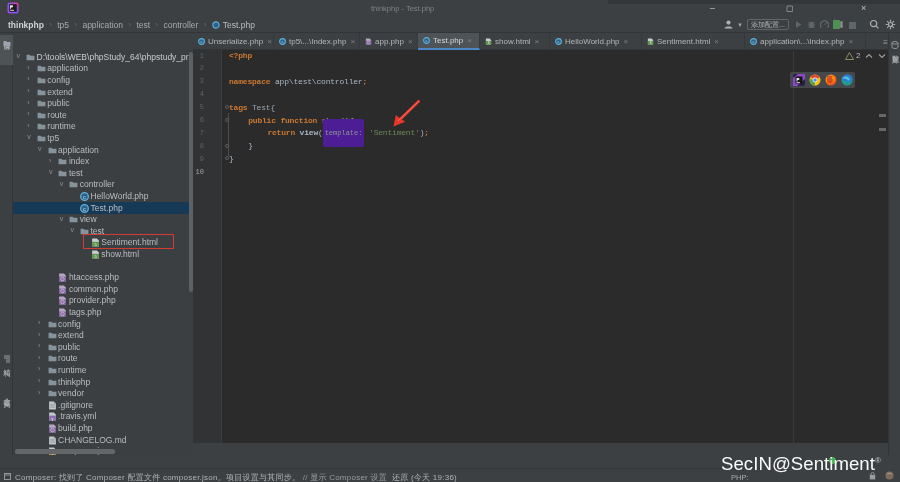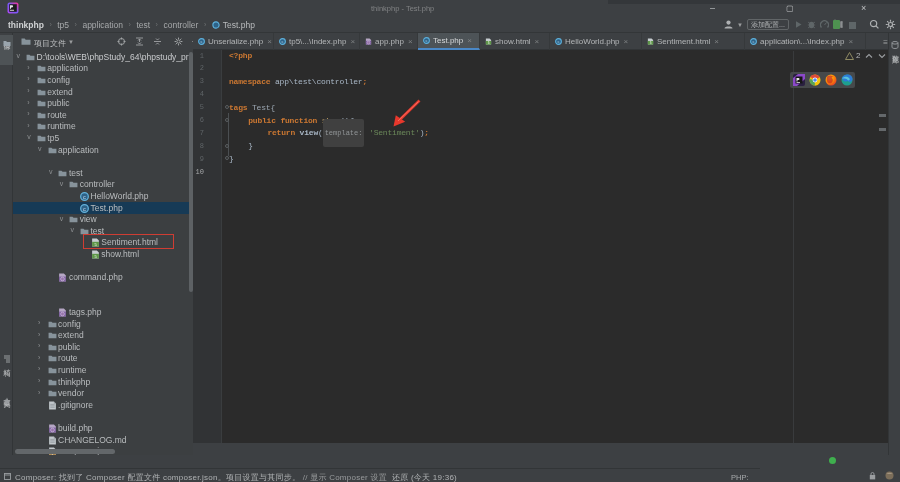--- a/index.html
+++ b/index.html
@@ -31,21 +31,21 @@
 .ticn{position:absolute;top:1.5px;width:9px;height:9px}
 
 #gutter{left:193px;top:50px;width:29px;height:393px;background:#313335;border-right:1px solid #3a3d3f}
 #code{left:222px;top:50px;width:666px;height:393px;background:#2b2b2b}
 .gln{position:absolute;right:17px;color:#5a5f62;font-size:7px;font-family:"Liberation Mono",monospace}
 .cline{position:absolute;left:7px;font-size:8px;font-family:"Liberation Mono",monospace;white-space:pre;color:#a9b7c6;letter-spacing:-0.2px}
 .kw{color:#cc7832;font-weight:bold}
 .str{color:#6a8759}
 .fn{color:#d8b36c}
 .guide{left:793px;top:51px;width:1px;height:392px;background:#393b3d}
-.hint{background:#404040;color:#909496;border-radius:2px;font-size:7px;padding:10px 2px;letter-spacing:0}
+.hint{background:#4c1d95;color:#909496;border-radius:2px;font-size:7px;padding:10px 2px;letter-spacing:0}
 .icn{position:absolute}
 #estrip{left:193px;top:443px;width:695px;height:12px;background:#3d4043}
 
 #toolbar{left:0;top:455px;width:900px;height:13px;background:#3d4043;border-top:1px solid #323537;display:flex;align-items:center;color:#b2b4b6;font-size:7.5px}
 #statusbar{left:0;top:468px;width:760px;height:14px;background:#3d4043;border-top:1px solid #323537;color:#b0b2b4;font-size:7.5px}
 #wm{left:721px;top:453px;color:#fbfbfb;font-size:18.6px;letter-spacing:0.05px;font-weight:normal}
 </style></head><body>
 <div id="app">
 
   <div class="abs" id="titlebar"></div>
@@ -114,44 +114,20 @@
       <circle cx="4.6" cy="4.6" r="3.1" fill="none" stroke="#aeb0b2" stroke-width="1.2"></circle>
       <path d="M6.9 6.9 L9.4 9.4" stroke="#aeb0b2" stroke-width="1.3"></path>
     </svg>
   <svg class="abs" style="left:885px;top:19px" width="11" height="11" viewBox="0 0 11 11">
       <circle cx="5.5" cy="5.5" r="2" fill="none" stroke="#aeb0b2" stroke-width="1.2"></circle>
       <g stroke="#aeb0b2" stroke-width="1.2">
         <path d="M5.5 0.8 v2 M5.5 8.2 v2 M0.8 5.5 h2 M8.2 5.5 h2 M2.2 2.2 l1.4 1.4 M7.4 7.4 l1.4 1.4 M8.8 2.2 L7.4 3.6 M3.6 7.4 L2.2 8.8"></path>
       </g>
     </svg>
 
-  <div class="abs" id="ph">
-    <svg class="icn" style="left:8px;top:4px" width="10" height="9" viewBox="0 0 10 9">
-        <path d="M0.5 1.5 h3.2 l1 1.2 h4.8 v5 h-9 z" fill="#87939b"></path>
-      </svg>
-    <span class="abs" style="left:21px;top:4.5px;font-size:8px;color:#bcbec0">项目文件</span>
-    <span class="abs" style="left:55px;top:6px;color:#9a9c9e;font-size:6px">▼</span>
-    <svg class="icn" style="left:104px;top:4px" width="9" height="9" viewBox="0 0 9 9">
-        <circle cx="4.5" cy="4.5" r="3" fill="none" stroke="#a0a3a5" stroke-width="1"></circle>
-        <path d="M4.5 0.5 v2 M4.5 6.5 v2 M0.5 4.5 h2 M6.5 4.5 h2" stroke="#a0a3a5" stroke-width="1"></path>
-      </svg>
-    <svg class="icn" style="left:122px;top:4px" width="9" height="9" viewBox="0 0 9 9">
-        <path d="M1 1 h7 M3 3.5 l1.5 -1.5 l1.5 1.5 M4.5 2 v3 M1 8 h7 M3 5.5 l1.5 1.5 l1.5 -1.5" stroke="#a0a3a5" stroke-width="0.9" fill="none"></path>
-      </svg>
-    <svg class="icn" style="left:140px;top:4px" width="9" height="9" viewBox="0 0 9 9">
-        <path d="M1 4.5 h7 M3 1.5 l1.5 1.5 l1.5 -1.5 M3 7.5 l1.5 -1.5 l1.5 1.5" stroke="#a0a3a5" stroke-width="0.9" fill="none"></path>
-      </svg>
-    <svg class="icn" style="left:161px;top:4px" width="9" height="9" viewBox="0 0 9 9">
-        <circle cx="4.5" cy="4.5" r="1.6" fill="none" stroke="#a0a3a5" stroke-width="1"></circle>
-        <g stroke="#a0a3a5" stroke-width="1">
-          <path d="M4.5 0.6 v1.6 M4.5 6.8 v1.6 M0.6 4.5 h1.6 M6.8 4.5 h1.6 M1.7 1.7 l1.2 1.2 M6.1 6.1 l1.2 1.2 M7.3 1.7 L6.1 2.9 M2.9 6.1 L1.7 7.3"></path>
-        </g>
-      </svg>
-    <span class="abs" style="left:179px;top:3px;color:#a0a3a5;font-size:9px">–</span>
-  </div>
   <div class="abs" id="tabbar">
     <div class="tab" style="width:81px">
         <svg class="ticon" viewBox="0 0 8 8">
           <circle cx="4" cy="4" r="3.6" fill="#2d6288"></circle>
           <circle cx="4" cy="4" r="3.3" fill="none" stroke="#5fb0da" stroke-width="1.2"></circle>
           <text x="4" y="6" font-size="4.6" fill="#bde" text-anchor="middle" font-family="Liberation Sans">c</text>
         </svg>
         <span class="tname">Unserialize.php</span>
         <span class="x">×</span>
       </div>
@@ -307,20 +283,27 @@
         </svg>
         <span class="lbl" style="left:34.3px">tp5</span>
       </div>
   <div class="trow" style="top:94.0px">
         <span class="chev" style="left:25.1px">v</span>
         <svg class="ticn" style="left:34.6px" viewBox="0 0 8 8">
           <path d="M0.5 1.5 h2.6 l0.9 1 h3.5 v4 h-7 z" fill="#87939b"></path>
         </svg>
         <span class="lbl" style="left:45.1px">application</span>
       </div>
+  <div class="trow" style="top:105.6px">
+        <span class="chev" style="left:35.9px">›</span>
+        <svg class="ticn" style="left:45.400000000000006px" viewBox="0 0 8 8">
+          <path d="M0.5 1.5 h2.6 l0.9 1 h3.5 v4 h-7 z" fill="#87939b"></path>
+        </svg>
+        <span class="lbl" style="left:55.9px">index</span>
+      </div>
   <div class="trow" style="top:117.2px">
         <span class="chev" style="left:35.9px">v</span>
         <svg class="ticn" style="left:45.400000000000006px" viewBox="0 0 8 8">
           <path d="M0.5 1.5 h2.6 l0.9 1 h3.5 v4 h-7 z" fill="#87939b"></path>
         </svg>
         <span class="lbl" style="left:55.9px">test</span>
       </div>
   <div class="trow" style="top:128.8px">
         <span class="chev" style="left:46.7px">v</span>
         <svg class="ticn" style="left:56.2px" viewBox="0 0 8 8">
@@ -373,21 +356,37 @@
           <text x="4" y="7" font-size="3.6" fill="#fff" text-anchor="middle" font-family="Liberation Sans">5</text>
         </svg>
         <span class="lbl" style="left:88.3px">show.html</span>
       </div>
   <div class="trow" style="top:221.6px">
         <svg class="ticn" style="left:45.400000000000006px" viewBox="0 0 8 8">
           <path d="M1 0.5 h4.2 l1.8 1.8 v5.2 h-6 z" fill="#b5a6c4"></path>
           <rect x="1" y="3.2" width="6" height="4.3" fill="#7e5fa0"></rect>
           <circle cx="4" cy="5.3" r="1.7" fill="#9876aa" stroke="#d7c9e6" stroke-width="0.5"></circle>
         </svg>
-        <span class="lbl" style="left:55.9px">command.php</span>
+        <span class="lbl" style="left:55.9px">htaccess.php</span>
+      </div>
+  <div class="trow" style="top:233.2px">
+        <svg class="ticn" style="left:45.400000000000006px" viewBox="0 0 8 8">
+          <path d="M1 0.5 h4.2 l1.8 1.8 v5.2 h-6 z" fill="#b5a6c4"></path>
+          <rect x="1" y="3.2" width="6" height="4.3" fill="#7e5fa0"></rect>
+          <circle cx="4" cy="5.3" r="1.7" fill="#9876aa" stroke="#d7c9e6" stroke-width="0.5"></circle>
+        </svg>
+        <span class="lbl" style="left:55.9px">common.php</span>
+      </div>
+  <div class="trow" style="top:244.8px">
+        <svg class="ticn" style="left:45.400000000000006px" viewBox="0 0 8 8">
+          <path d="M1 0.5 h4.2 l1.8 1.8 v5.2 h-6 z" fill="#b5a6c4"></path>
+          <rect x="1" y="3.2" width="6" height="4.3" fill="#7e5fa0"></rect>
+          <circle cx="4" cy="5.3" r="1.7" fill="#9876aa" stroke="#d7c9e6" stroke-width="0.5"></circle>
+        </svg>
+        <span class="lbl" style="left:55.9px">provider.php</span>
       </div>
   <div class="trow" style="top:256.4px">
         <svg class="ticn" style="left:45.400000000000006px" viewBox="0 0 8 8">
           <path d="M1 0.5 h4.2 l1.8 1.8 v5.2 h-6 z" fill="#b5a6c4"></path>
           <rect x="1" y="3.2" width="6" height="4.3" fill="#7e5fa0"></rect>
           <circle cx="4" cy="5.3" r="1.7" fill="#9876aa" stroke="#d7c9e6" stroke-width="0.5"></circle>
         </svg>
         <span class="lbl" style="left:55.9px">tags.php</span>
       </div>
   <div class="trow" style="top:268.0px">
@@ -439,20 +438,28 @@
         </svg>
         <span class="lbl" style="left:45.1px">vendor</span>
       </div>
   <div class="trow" style="top:349.2px">
         <svg class="ticn" style="left:34.6px" viewBox="0 0 8 8">
           <path d="M1 0.5 h4.2 l1.8 1.8 v5.2 h-6 z" fill="#c2c8cc"></path>
           <path d="M5.2 0.5 v1.8 h1.8 z" fill="#8b9196"></path>
           <path d="M2 3 h4 M2 4.3 h4 M2 5.6 h4" stroke="#8b9196" stroke-width="0.6"></path>
         </svg>
         <span class="lbl" style="left:45.1px">.gitignore</span>
+      </div>
+  <div class="trow" style="top:360.8px">
+        <svg class="ticn" style="left:34.6px" viewBox="0 0 8 8">
+          <path d="M1 0.5 h4.2 l1.8 1.8 v5.2 h-6 z" fill="#c2c8cc"></path>
+          <rect x="1" y="3.2" width="6" height="4.3" fill="#8e6fb0"></rect>
+          <text x="4" y="6.8" font-size="3.4" fill="#fff" text-anchor="middle" font-family="Liberation Sans">y</text>
+        </svg>
+        <span class="lbl" style="left:45.1px">.travis.yml</span>
       </div>
   <div class="trow" style="top:372.4px">
         <svg class="ticn" style="left:34.6px" viewBox="0 0 8 8">
           <path d="M1 0.5 h4.2 l1.8 1.8 v5.2 h-6 z" fill="#b5a6c4"></path>
           <rect x="1" y="3.2" width="6" height="4.3" fill="#7e5fa0"></rect>
           <circle cx="4" cy="5.3" r="1.7" fill="#9876aa" stroke="#d7c9e6" stroke-width="0.5"></circle>
         </svg>
         <span class="lbl" style="left:45.1px">build.php</span>
       </div>
   <div class="trow" style="top:384.0px">
@@ -568,13 +575,14 @@
       </svg>
     <svg width="8" height="8" viewBox="0 0 8 8" style="margin-left:5px">
         <path d="M1 2.5 L4 5.5 L7 2.5" fill="none" stroke="#9a9da0" stroke-width="1.1"></path>
       </svg>
   </div>
   <div class="abs" style="left:879px;top:114px;width:7px;height:3px;background:#64686b"></div>
   <div class="abs" style="left:879px;top:128px;width:7px;height:3px;background:#64686b"></div>
   <div class="abs" style="left:188.5px;top:52px;width:4px;height:240px;background:#5d6164;border-radius:2px"></div>
   <div class="abs" style="left:15px;top:448.5px;width:100px;height:5px;background:#63676a;border-radius:2.5px"></div>
   <div class="abs" style="left:829px;top:457px;width:7px;height:7px;border-radius:50%;background:#3faf4e"></div>
+  <div class="abs" id="wm">SecIN@Sentiment<span style="font-size:8px;vertical-align:super;color:#c8cacc">®</span></div>
 </div>
 
 </body></html>

